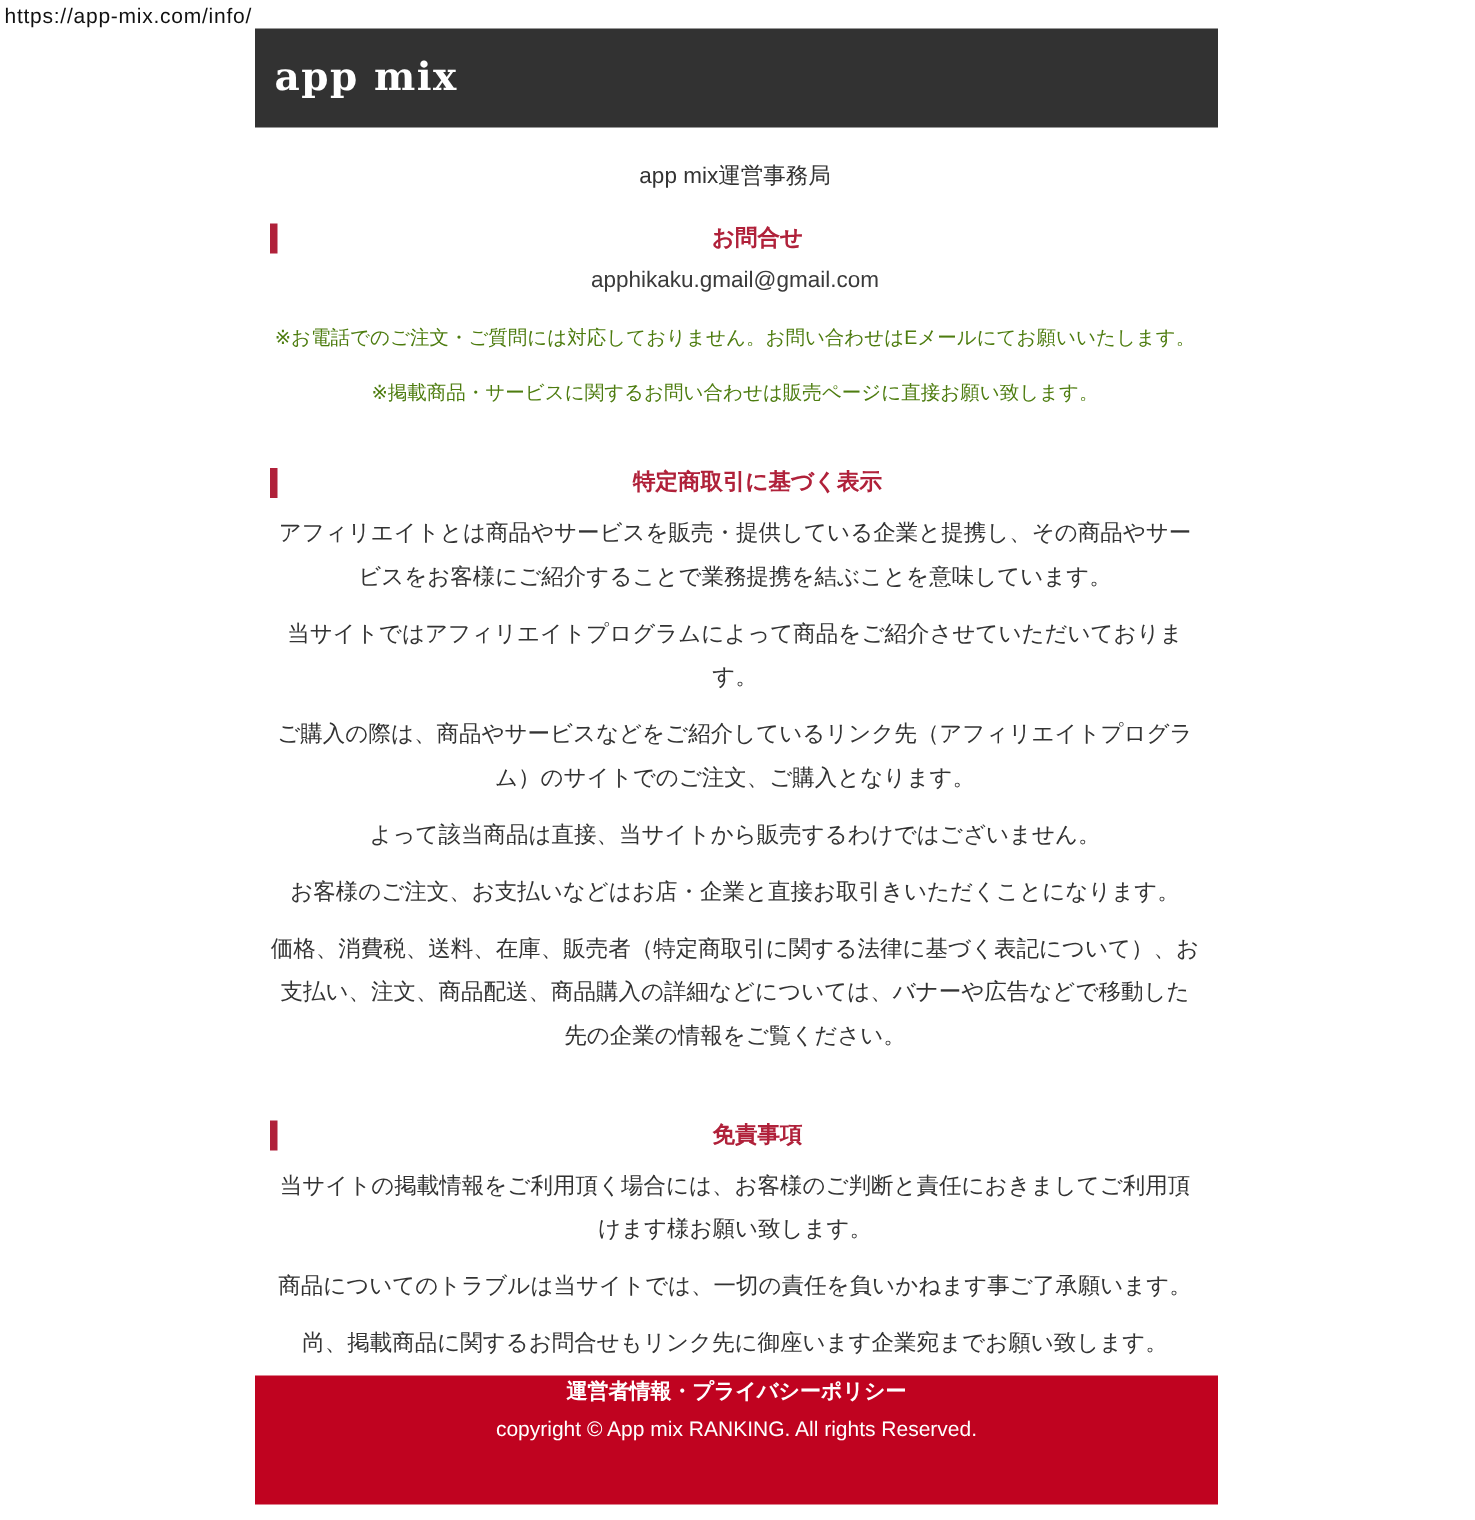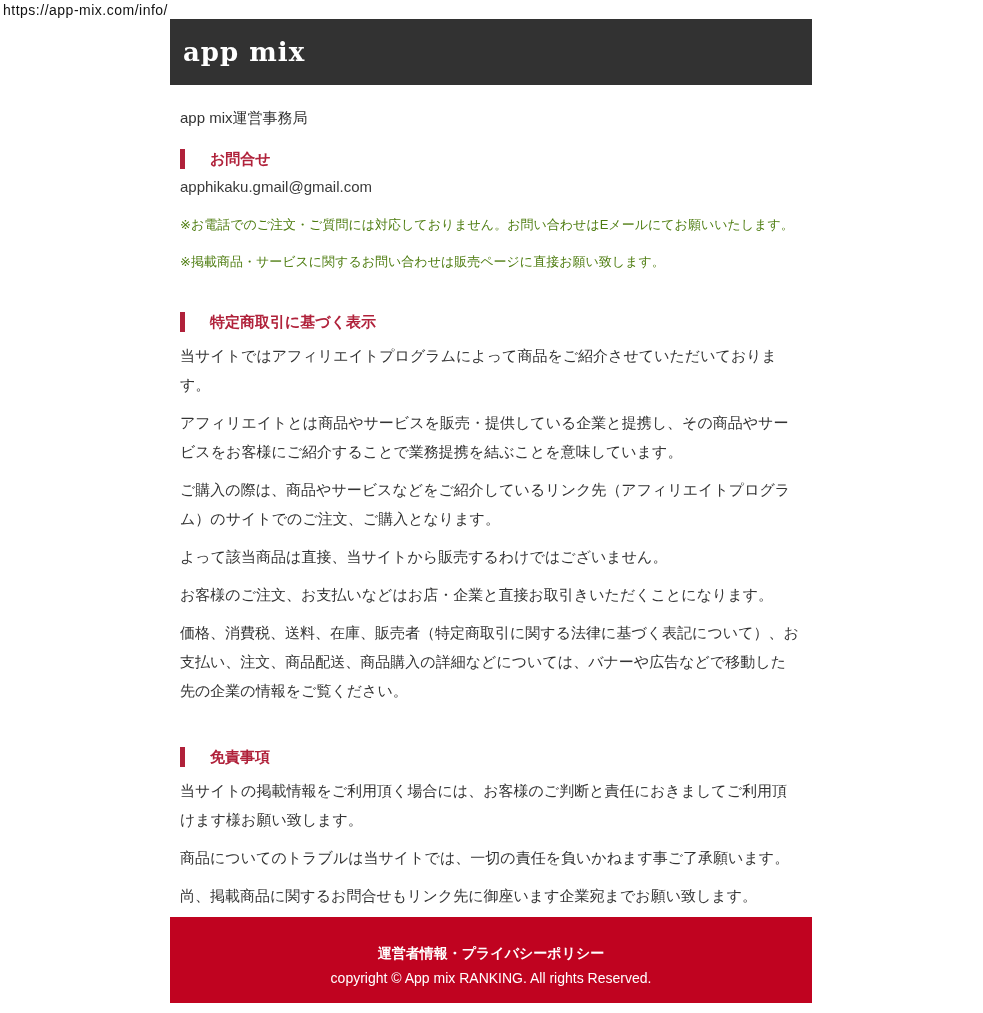--- a/index.html
+++ b/index.html
@@ -1,15 +1,15 @@
 <!DOCTYPE html>
 <html lang="ja"><head>
 <meta charset="utf-8">
 <style>
-  * { margin: 0; padding: 0; box-sizing: border-box; }
+  * { margin: 0; padding: 0; box-sizing: border-box; text-align: center; }
   html, body { background: #ffffff; }
   body {
     width: 983px; height: 1013px;
     font-family: "Liberation Sans", "DejaVu Sans", sans-serif;
     color: #333333;
     position: relative;
     overflow: hidden;
   }
   .url-label {
     position: absolute; top: 2px; left: 3px;
@@ -65,21 +65,21 @@
     margin: 0 0 9px;
     color: #333333;
   }
   .site-footer {
     position: absolute;
     top: 917px; left: 170px;
     width: 642px; height: 86px;
     background: #c00320;
     display: flex; flex-direction: column;
     align-items: center;
-    padding-top: 28px;
+    padding-top: 2px;
   }
   .footer-link {
     color: #ffffff;
     font-size: 14px;
     font-weight: 600;
     line-height: 17px;
     cursor: pointer;
     text-decoration: none;
   }
   .footer-copy {
@@ -108,22 +108,22 @@
       <h2 class="sec-h first">お問合せ</h2>
       <p class="email-line">apphikaku.gmail@gmail.com</p>
       <div class="note-group">
         <p class="note">※お電話でのご注文・ご質問には対応しておりません。お問い合わせはEメールにてお願いいたします。</p>
         <p class="note">※掲載商品・サービスに関するお問い合わせは販売ページに直接お願い致します。</p>
       </div>
     </section>
 
     <section>
       <h2 class="sec-h">特定商取引に基づく表示</h2>
+      <p class="body-p">アフィリエイトとは商品やサービスを販売・提供している企業と提携し、その商品やサービスをお客様にご紹介することで業務提携を結ぶことを意味しています。</p>
       <p class="body-p">当サイトではアフィリエイトプログラムによって商品をご紹介させていただいております。</p>
-      <p class="body-p">アフィリエイトとは商品やサービスを販売・提供している企業と提携し、その商品やサービスをお客様にご紹介することで業務提携を結ぶことを意味しています。</p>
       <p class="body-p">ご購入の際は、商品やサービスなどをご紹介しているリンク先（アフィリエイトプログラム）のサイトでのご注文、ご購入となります。</p>
       <p class="body-p">よって該当商品は直接、当サイトから販売するわけではございません。</p>
       <p class="body-p">お客様のご注文、お支払いなどはお店・企業と直接お取引きいただくことになります。</p>
       <p class="body-p">価格、消費税、送料、在庫、販売者（特定商取引に関する法律に基づく表記について）、お支払い、注文、商品配送、商品購入の詳細などについては、バナーや広告などで移動した先の企業の情報をご覧ください。</p>
     </section>
 
     <section>
       <h2 class="sec-h">免責事項</h2>
       <p class="body-p">当サイトの掲載情報をご利用頂く場合には、お客様のご判断と責任におきましてご利用頂けます様お願い致します。</p>
       <p class="body-p">商品についてのトラブルは当サイトでは、一切の責任を負いかねます事ご了承願います。</p>

